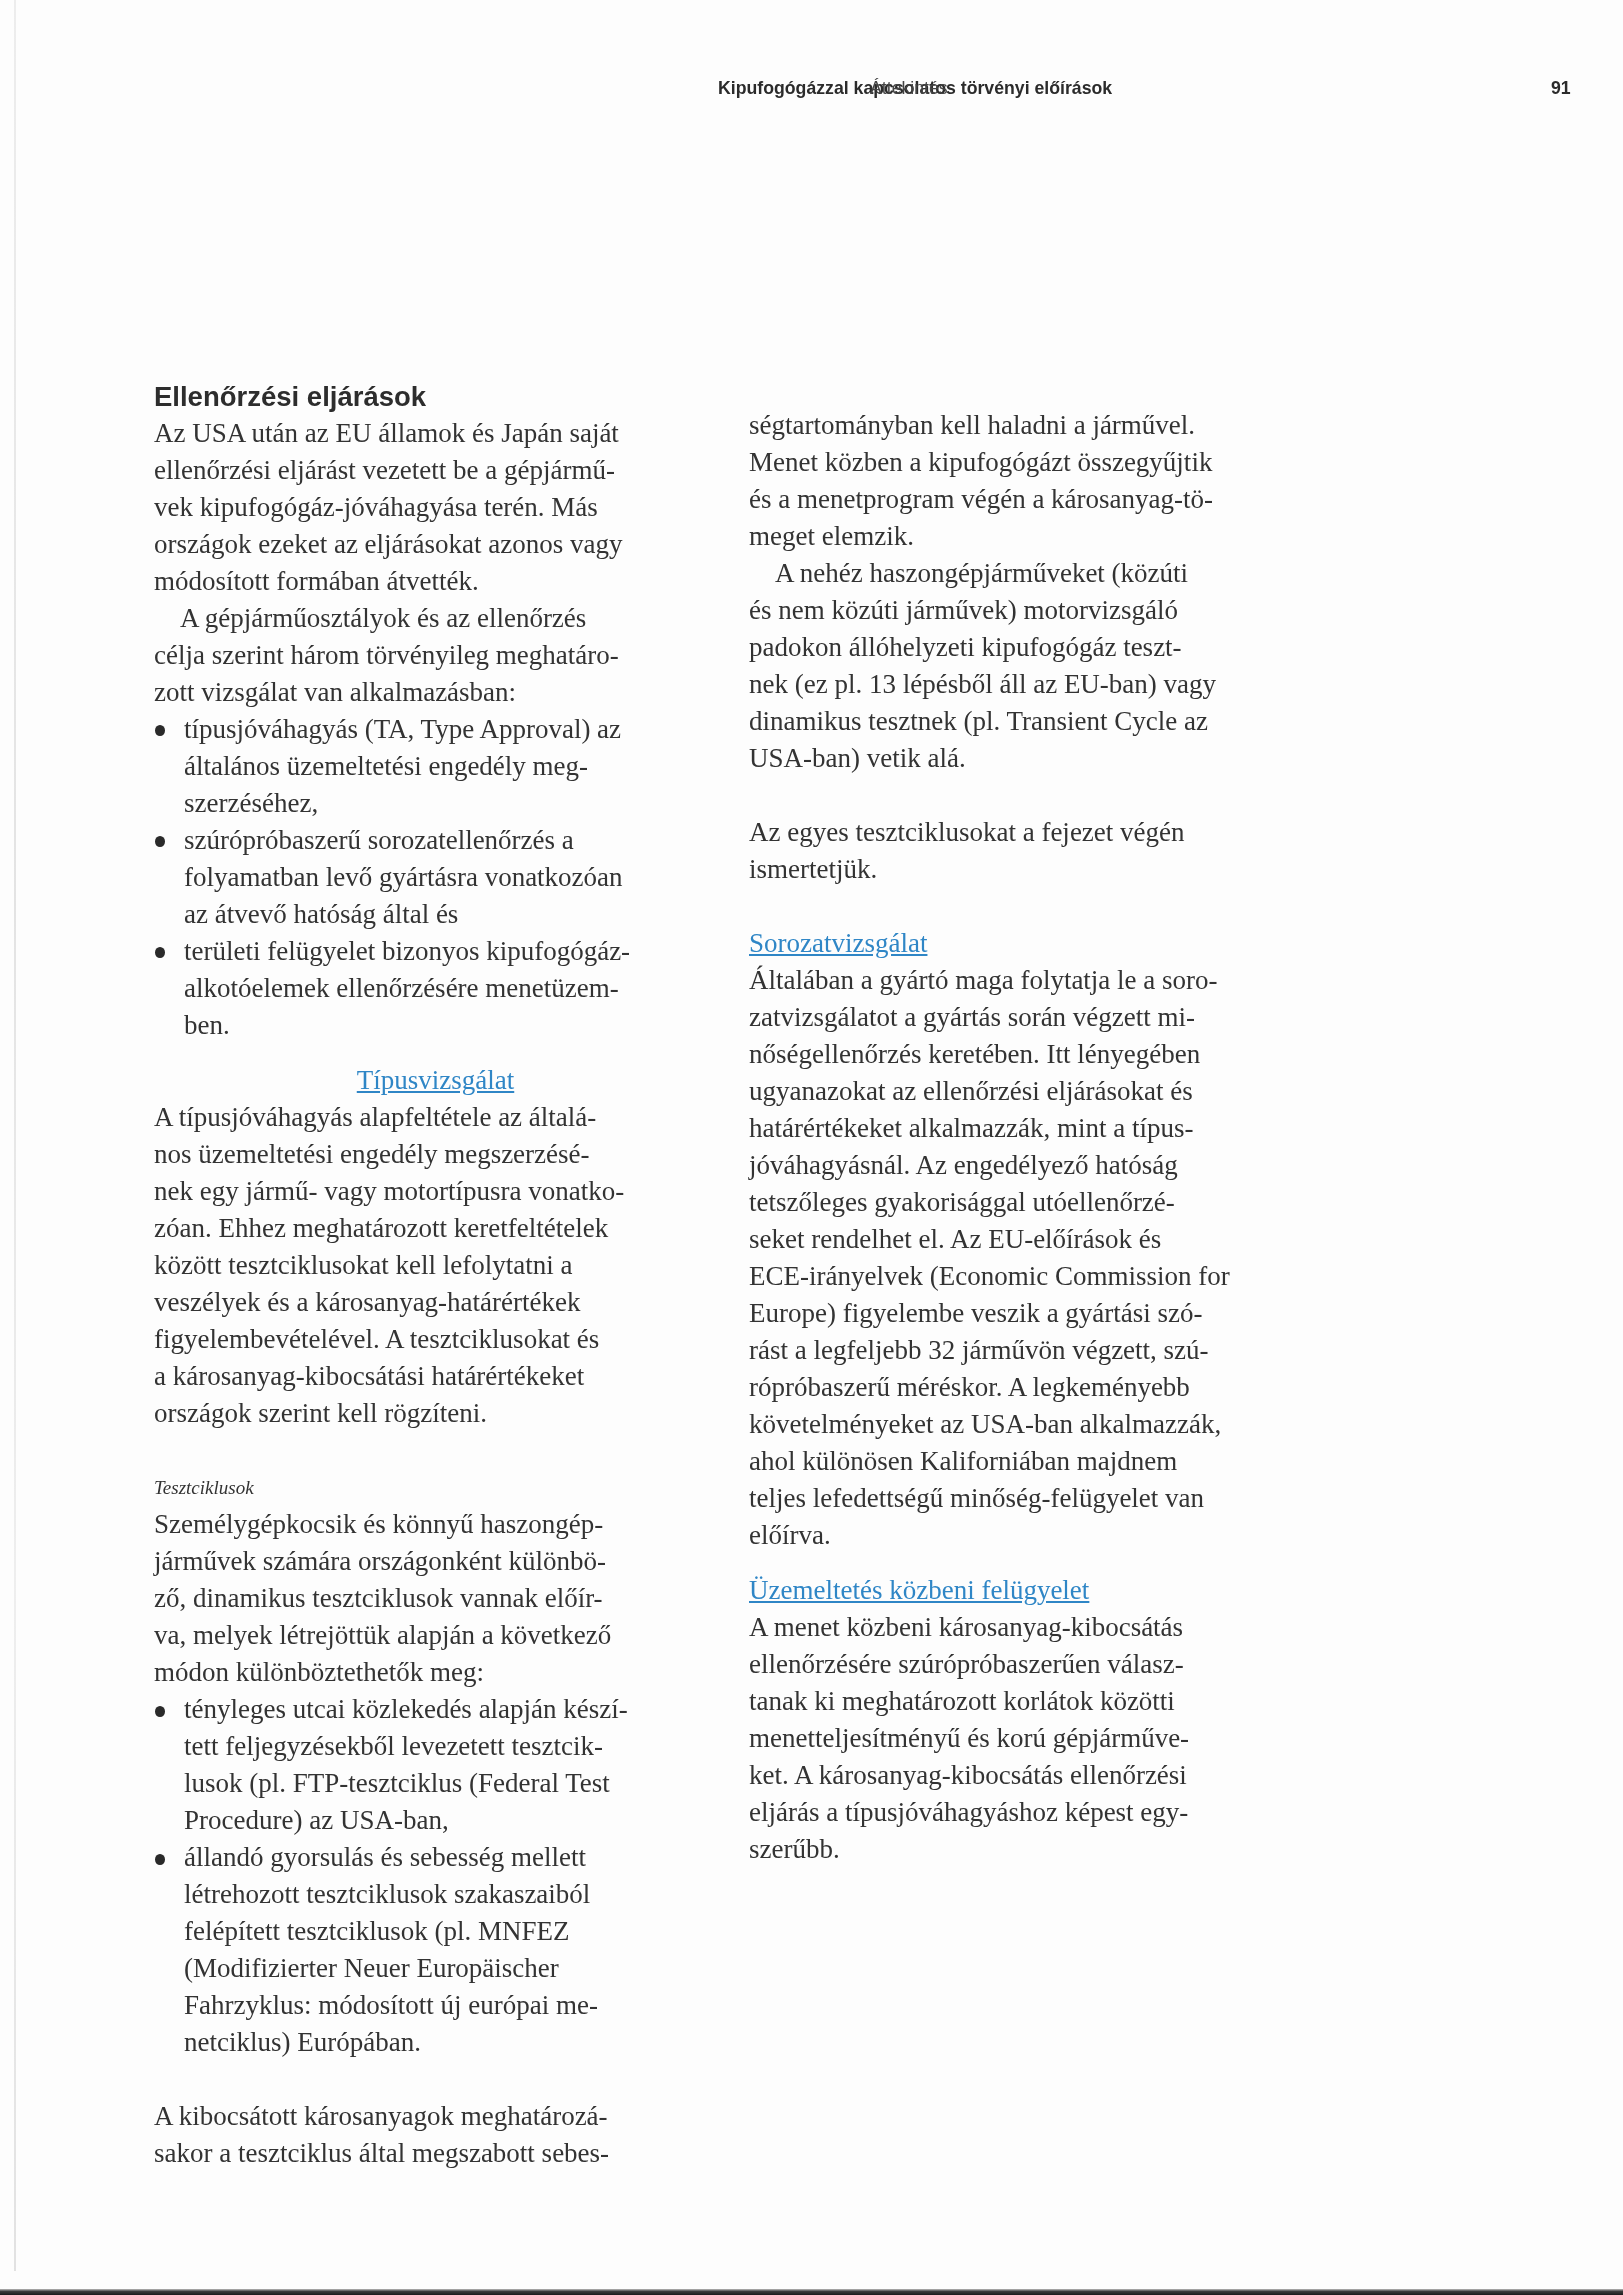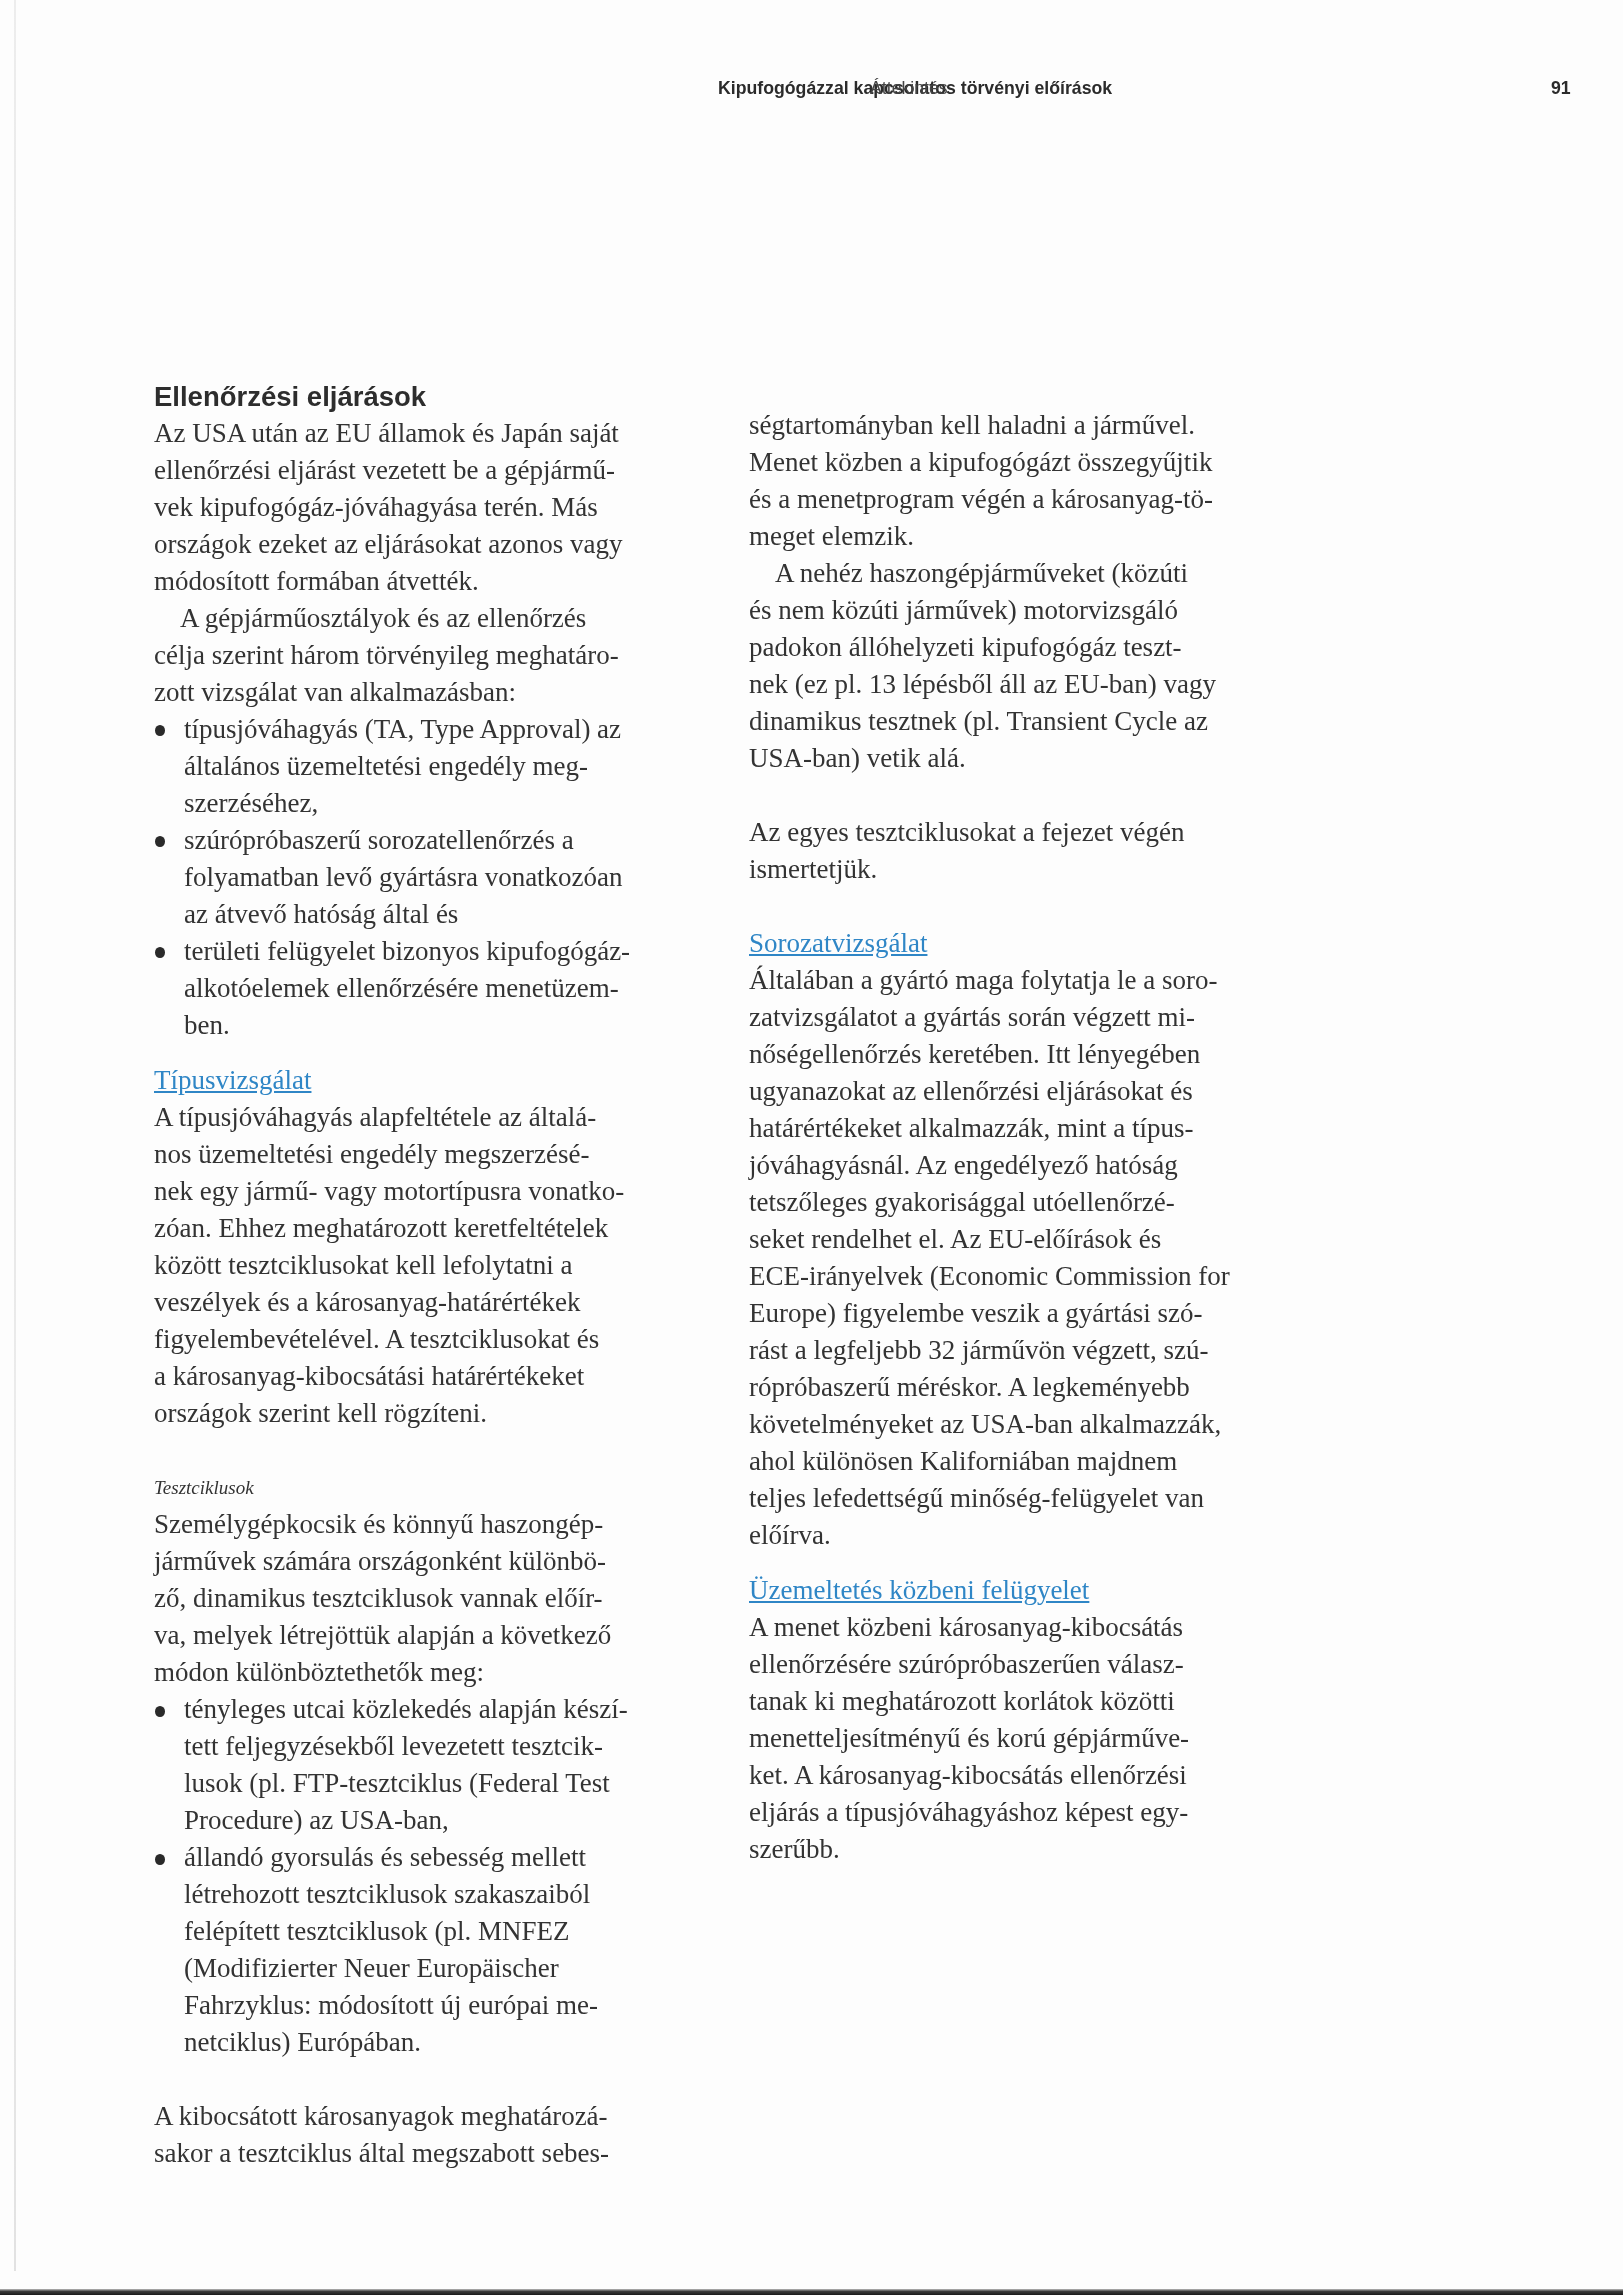--- a/index.html
+++ b/index.html
@@ -112,21 +112,21 @@
       <span class="bullet"></span>
       <span class="line">területi felügyelet bizonyos kipufogógáz-</span>
       <span class="line">alkotóelemek ellenőrzésére menetüzem-</span>
       <span class="line">ben.</span>
     </li>
   </ul>
 
   <span class="gap-sm"></span>
 
   <section>
-    <h3 class="subhead" style="margin: 0px; font-weight: normal; font-size: 27px; color: rgb(47, 134, 198);">Típusvizsgálat</h3>
+    <h3 class="subhead" style="margin: 0px; font-weight: normal; font-size: 27px; color: rgb(47, 134, 198); text-align: center;">Típusvizsgálat</h3>
     <span class="line">A típusjóváhagyás alapfeltétele az általá-</span>
     <span class="line">nos üzemeltetési engedély megszerzésé-</span>
     <span class="line">nek egy jármű- vagy motortípusra vonatko-</span>
     <span class="line">zóan. Ehhez meghatározott keretfeltételek</span>
     <span class="line">között tesztciklusokat kell lefolytatni a</span>
     <span class="line">veszélyek és a károsanyag-határértékek</span>
     <span class="line">figyelembevételével. A tesztciklusokat és</span>
     <span class="line">a károsanyag-kibocsátási határértékeket</span>
     <span class="line">országok szerint kell rögzíteni.</span>
   </section>

